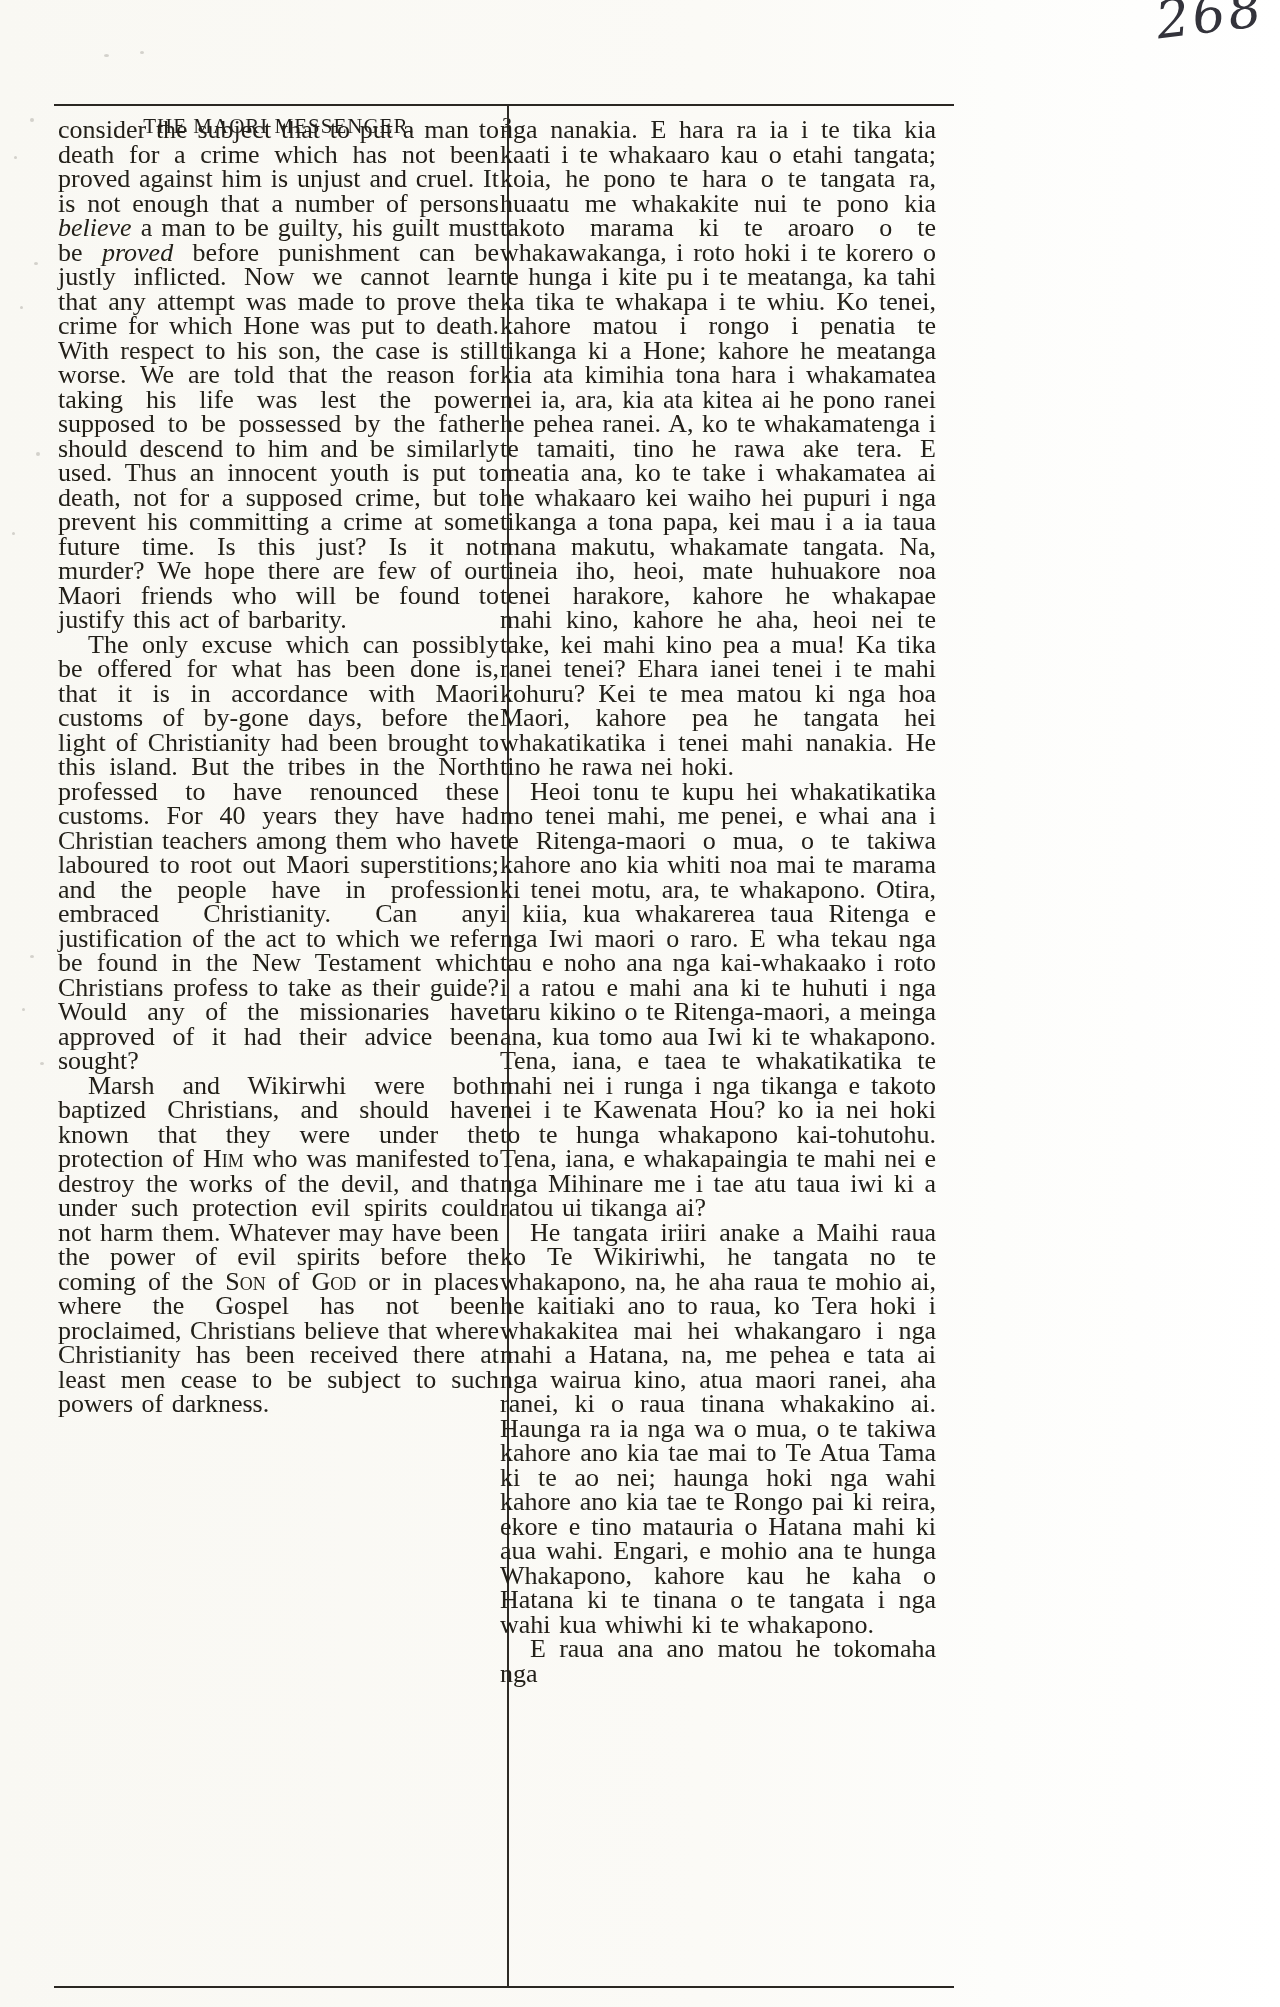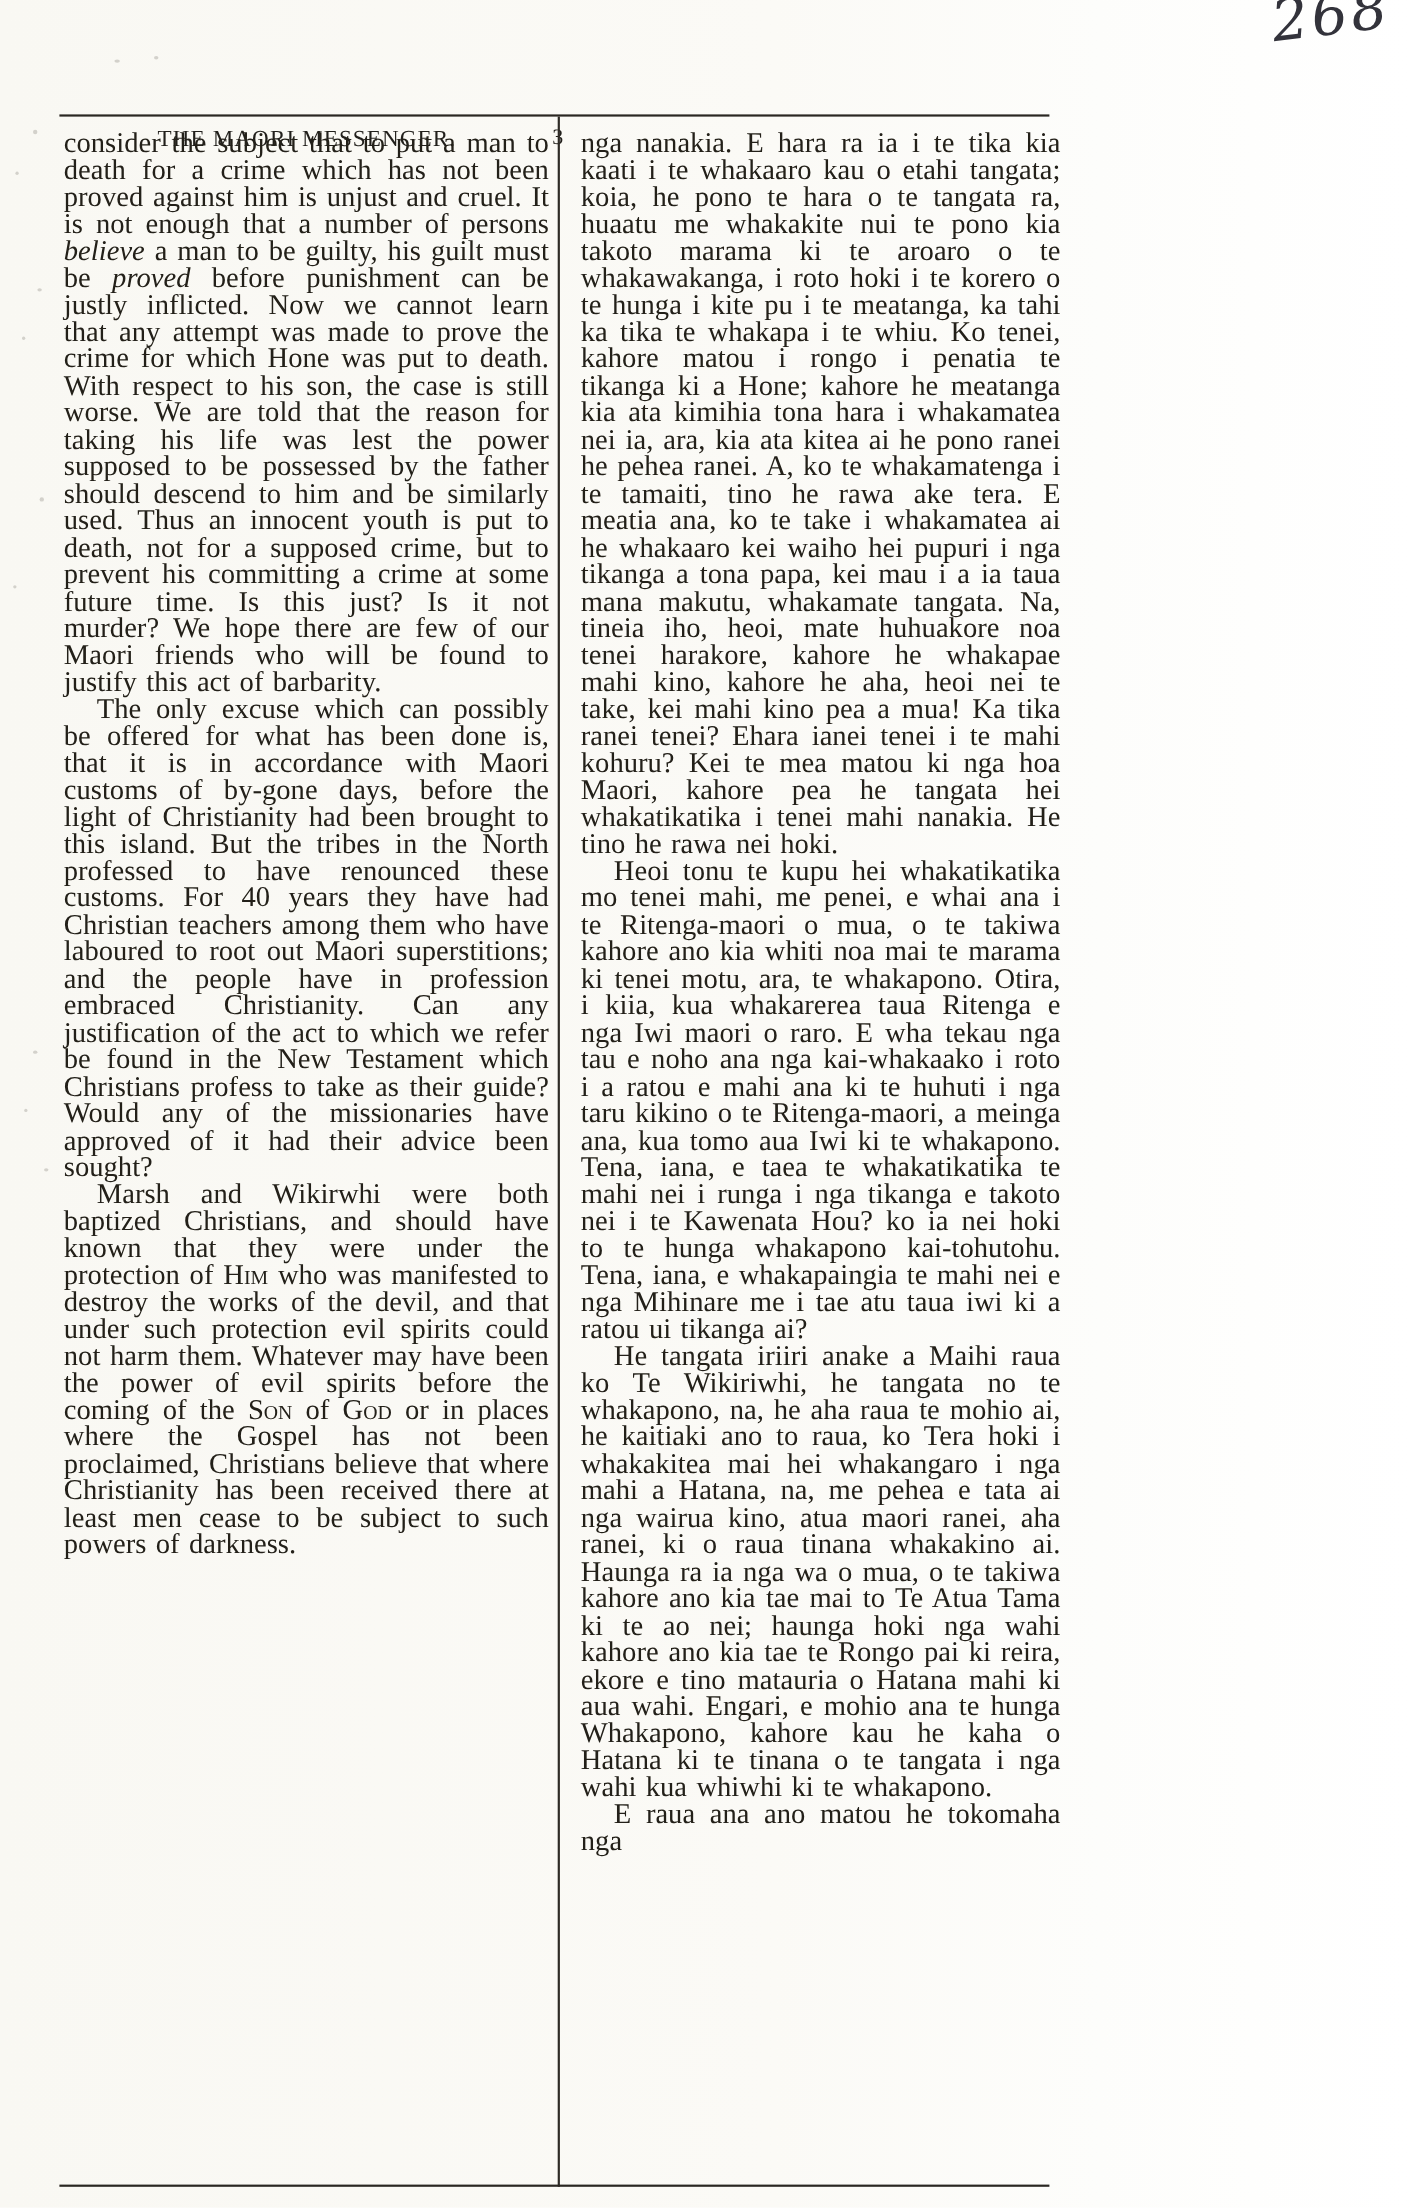--- a/index.html
+++ b/index.html
@@ -67,21 +67,21 @@
   .col {
     position: absolute;
     top: 118px;
     font-size: 26px;
     line-height: 24.5px;
     text-align: justify;
     word-spacing: 2px;
     color: #232019;
   }
   .col-left  { left: 58px;  width: 441px; }
-  .col-right { left: 528px; width: 436px; }
+  .col-right { left: 500px; width: 436px; }
   .col p { margin: 0; }
   .indent { text-indent: 30px; }
   .sect-gap { margin-bottom: 140px; }
   .sc { font-variant: small-caps; }
   
   .smudge {
     position: absolute;
     border-radius: 50%;
     background: #8d8a80;
     opacity: 0.35;

